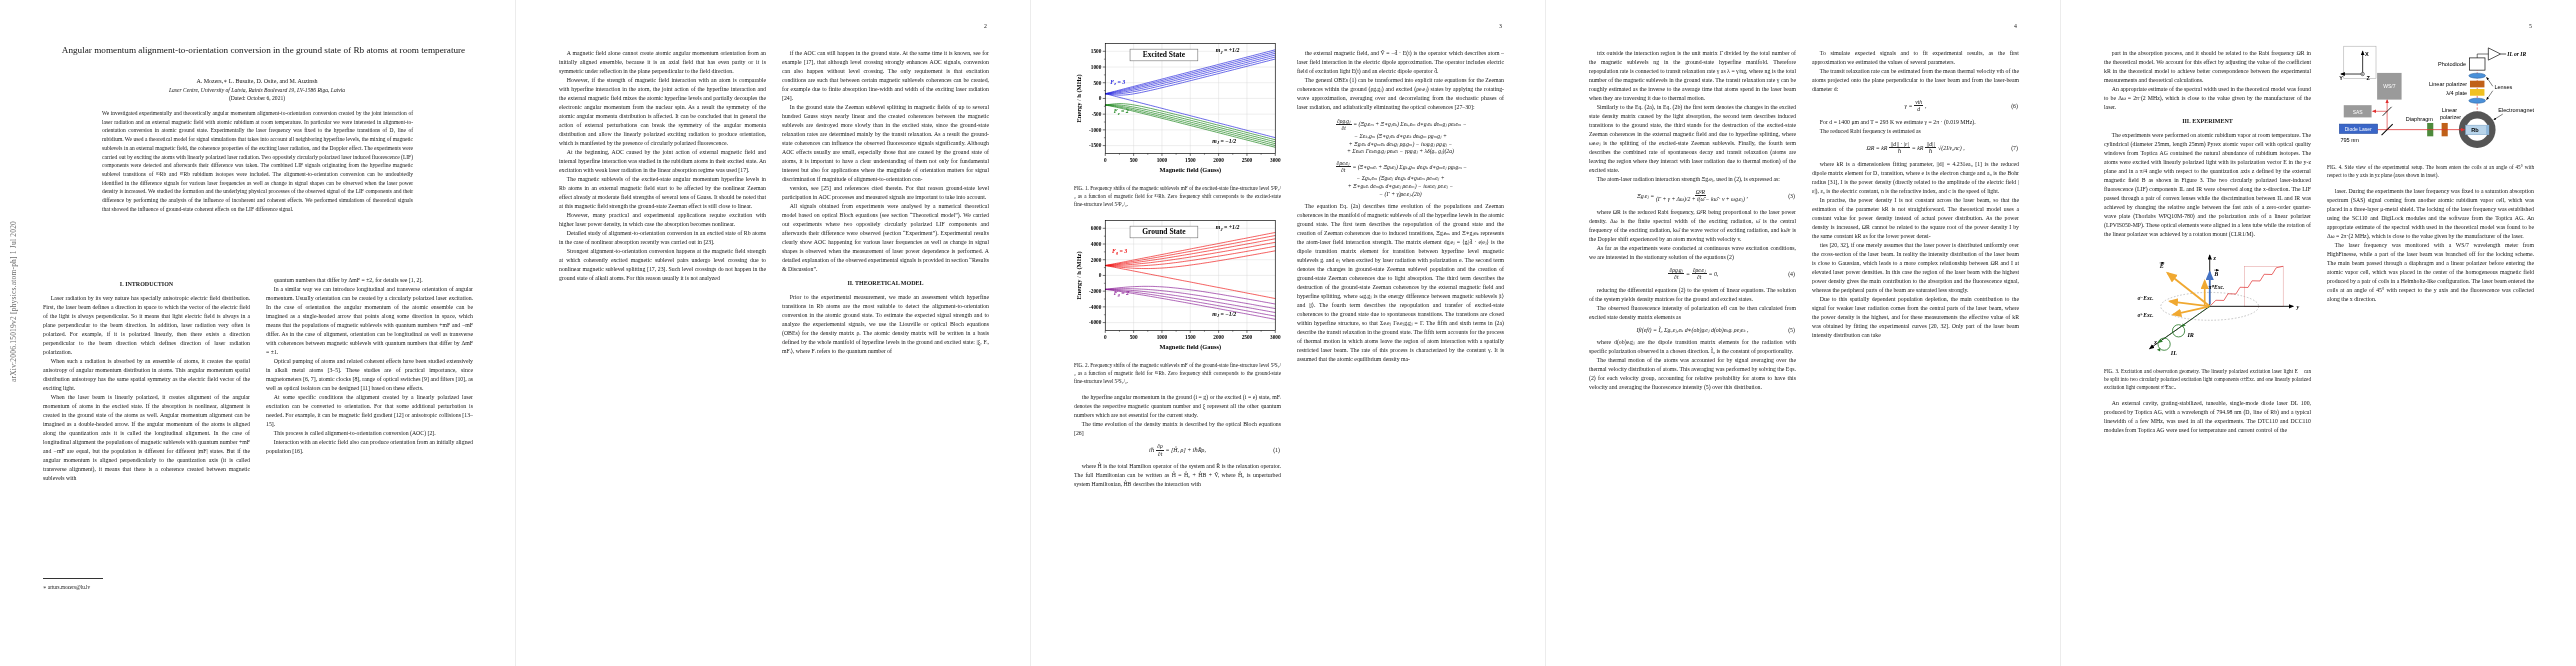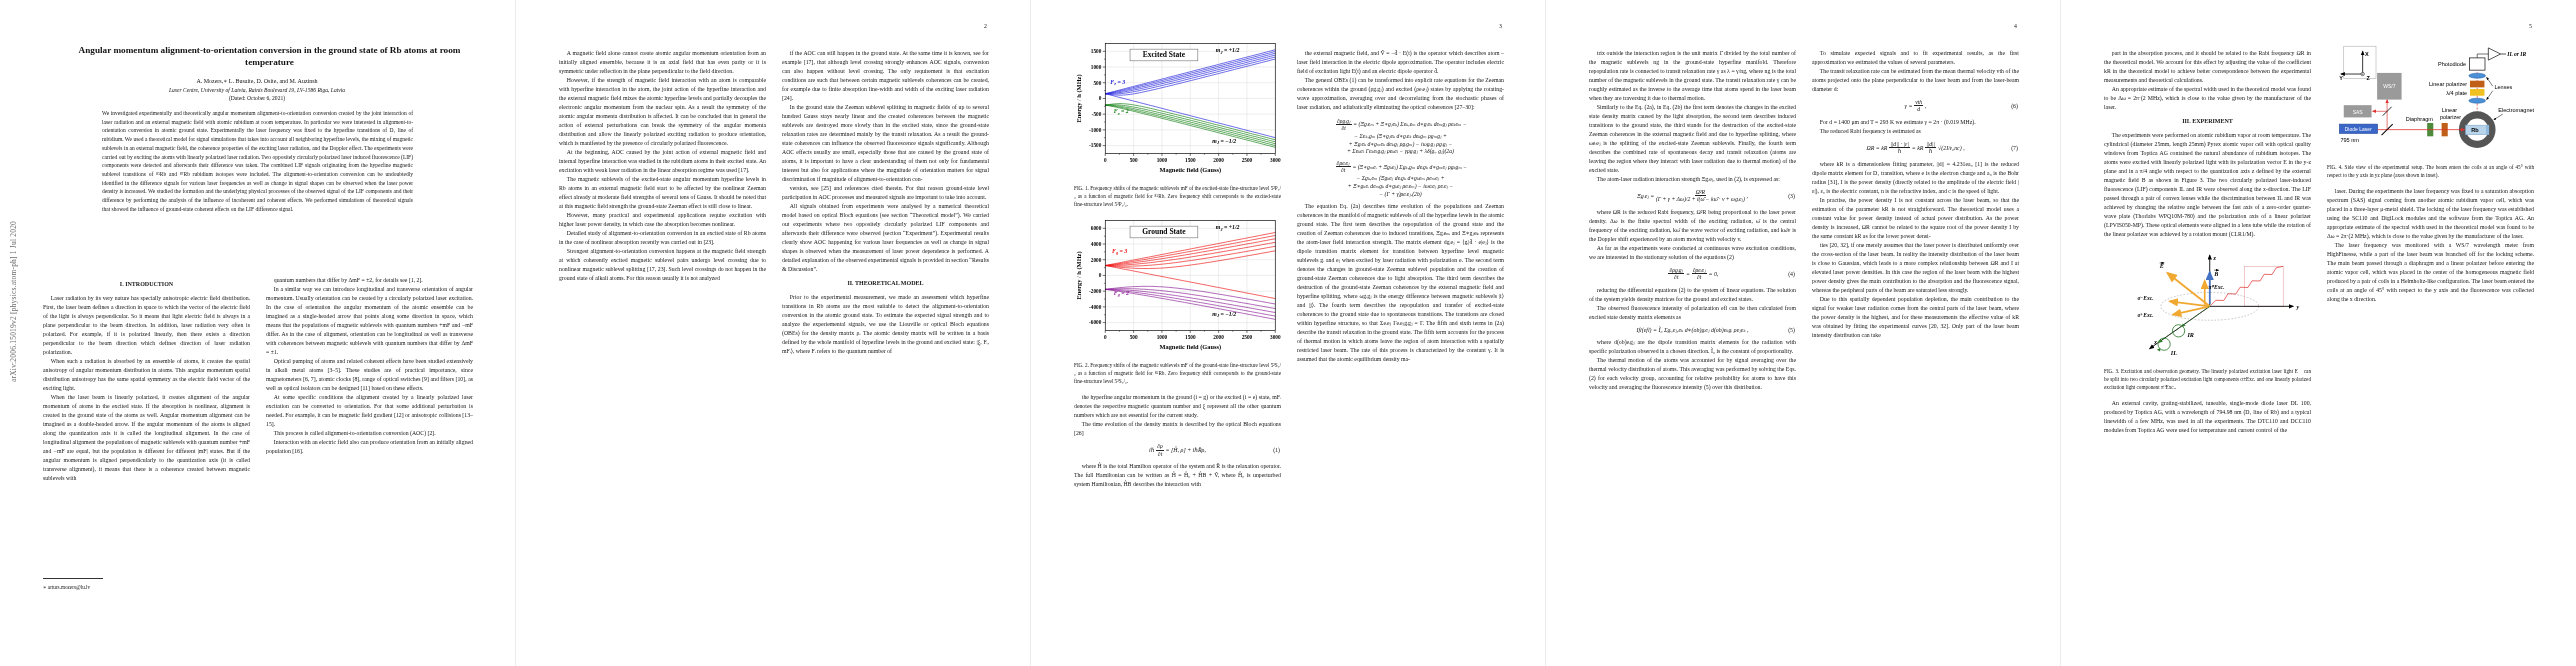--- a/index.html
+++ b/index.html
@@ -1,21 +1,21 @@
 <!DOCTYPE html>
 <html style="font-size:9px"><head>
 <meta charset="utf-8">
 <style>
   html,body{margin:0;padding:0;background:#ffffff;}
   body{width:2576px;height:667px;overflow:hidden;font-family:"Liberation Serif","DejaVu Serif",serif;color:#141414;}
   .doc{display:flex;width:2576px;height:667px;background:#fff;}
   .page{position:relative;width:515px;height:667px;background:#fff;flex:0 0 auto;box-sizing:border-box;}
   .page+.page{border-left:0.6px solid #ececec;}
   .arxiv{position:absolute;left:9px;top:382px;transform:rotate(-90deg);transform-origin:0 0;white-space:nowrap;font-size:7.5px;color:#6e6e6e;letter-spacing:0.2px;}
-  .title{position:absolute;top:44px;left:64px;width:411px;text-align:center;font-size:9.2px;line-height:1.32;font-weight:bold;}
+  .title{position:absolute;top:44px;left:58px;width:411px;text-align:center;font-size:9.2px;line-height:1.32;}
   .authors{position:absolute;top:77px;left:43px;width:428px;text-align:center;font-size:6px;}
   .affil{position:absolute;top:87px;left:43px;width:428px;text-align:center;font-size:5.6px;font-style:italic;}
   .dated{position:absolute;top:95px;left:43px;width:428px;text-align:center;font-size:5.6px;}
   .abstract{position:absolute;top:109px;left:102px;width:311px;font-size:5.5px;line-height:8.7px;text-align:justify;}
   .col{position:absolute;width:207px;overflow:hidden;}
   .col p{margin:0;font-size:5.8px;line-height:9px;text-align:justify;text-indent:7.8px;}
   .sec{font-size:6px;font-weight:bold;text-align:center;margin:5.6px 0 7.8px 0;}
   .pageno{position:absolute;top:23px;left:468px;font-size:5.8px;}
   .footnote{position:absolute;top:578px;left:43px;width:207px;font-size:5.2px;}
   .fnrule{width:60px;border-top:0.6px solid #333;margin-bottom:5px;}

